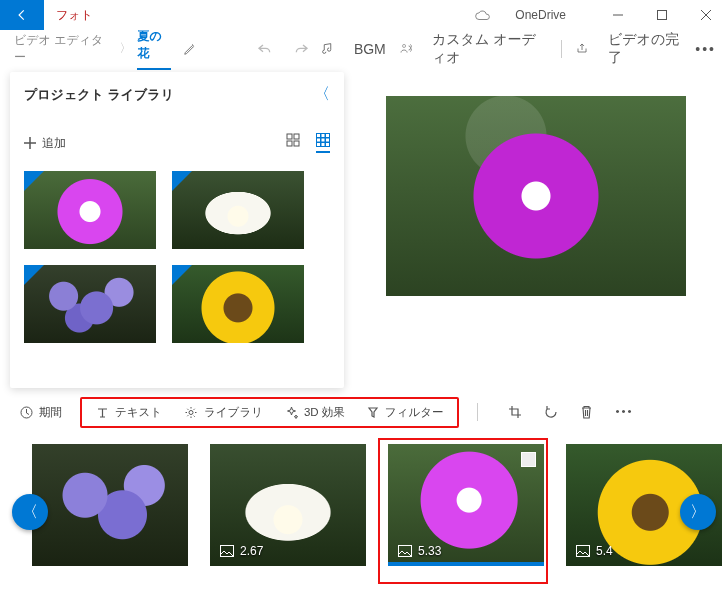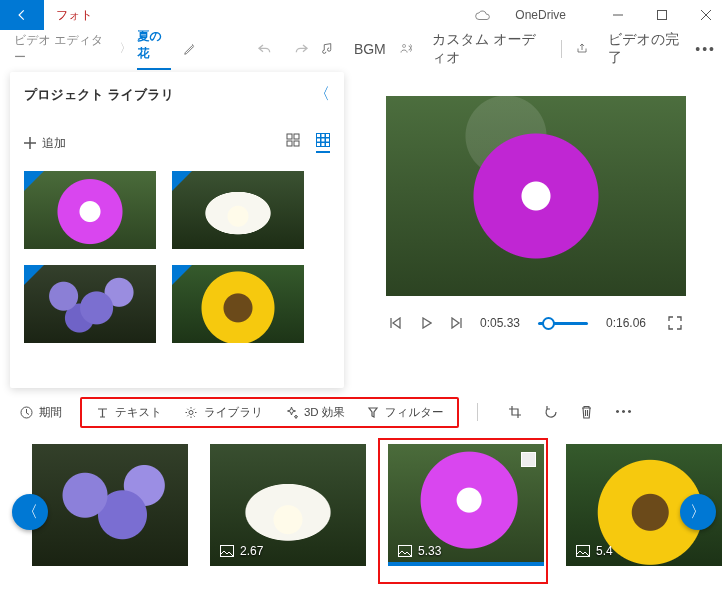--- a/index.html
+++ b/index.html
@@ -313,47 +313,20 @@
           <div class="corner"></div>
         </div>
       <div class="thumb sunflower">
           <div class="corner"></div>
         </div>
     </div>
   </div>
 
   <div class="preview-pane">
     <div class="preview"></div>
-    <div class="playbar">
-      <span class="play-ctl">
-          <svg width="12" height="12">
-            <path d="M10 1L3 6l7 5zM1 1v10" stroke="#666" fill="none" stroke-width="1.3"></path>
-          </svg>
-        </span>
-      <span class="play-ctl">
-          <svg width="12" height="12">
-            <path d="M3 1l8 5-8 5z" fill="none" stroke="#666" stroke-width="1.3"></path>
-          </svg>
-        </span>
-      <span class="play-ctl">
-          <svg width="12" height="12">
-            <path d="M2 1l7 5-7 5zM11 1v10" stroke="#666" fill="none" stroke-width="1.3"></path>
-          </svg>
-        </span>
-      <span>0:05.33</span>
-      <span class="seek">
-          <span class="seek-head"></span>
-        </span>
-      <span>0:16.06</span>
-      <span class="full">
-          <svg width="14" height="14">
-            <path d="M1 5V1h4M13 9v4H9M9 1h4v4M5 13H1V9" stroke="#555" fill="none" stroke-width="1.3"></path>
-          </svg>
-        </span>
-    </div>
   </div>
 </div>
 
 <div class="storyboard-tools">
   <div class="tool">
     <svg width="13" height="13">
         <circle cx="6.5" cy="6.5" r="5.5" fill="none" stroke="#555"></circle>
         <path d="M6.5 3v4l2.5 1.5" stroke="#555" fill="none"></path>
       </svg>
     <span>期間</span>

